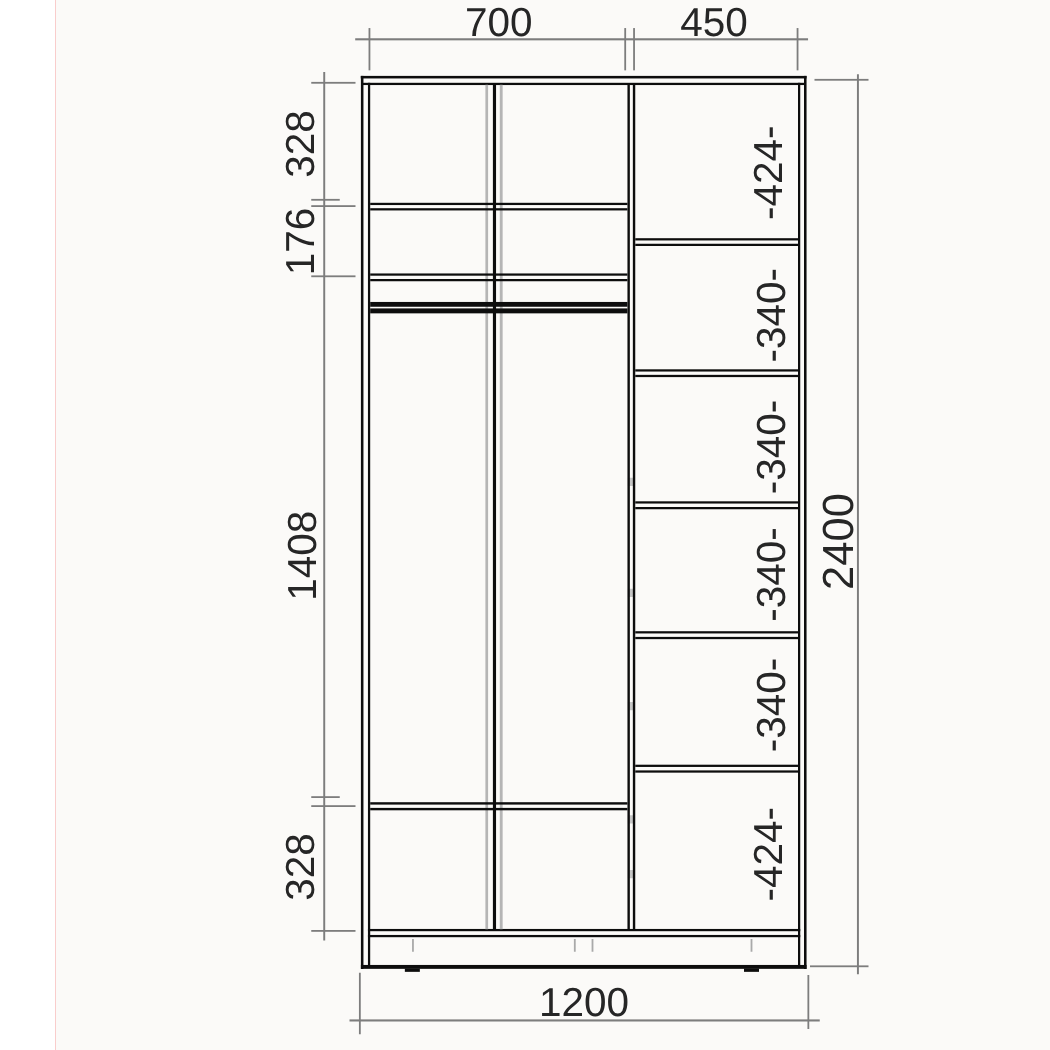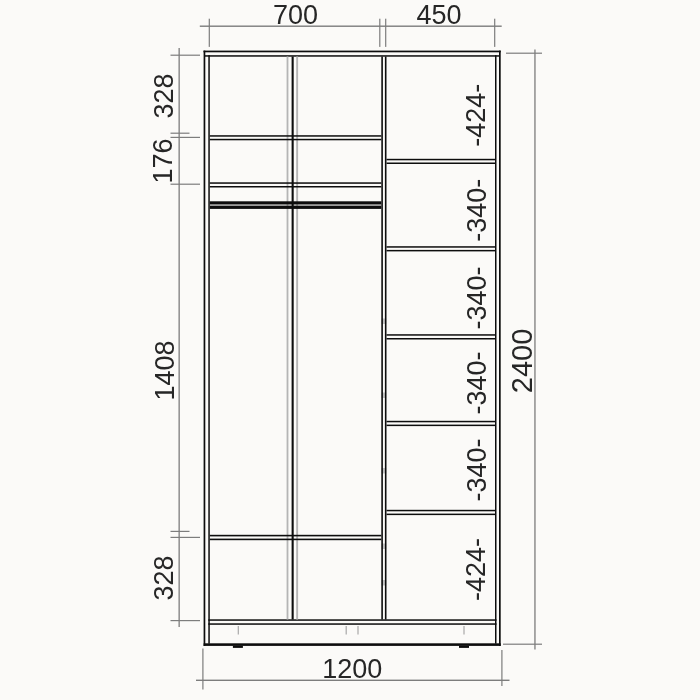--- a/index.html
+++ b/index.html
@@ -1,16 +1,16 @@
 <!DOCTYPE html>
 <html><head>
 <meta charset="utf-8">
 <style>
 html,body{margin:0;padding:0;background:#ffffff;}
-#canvas{position:relative;width:640px;height:700px;background:#ef4444;}
+#canvas{position:relative;width:640px;height:700px;background:#ef4444;margin-left:37px;}
 svg{position:absolute;left:0;top:0;filter:blur(0.33px);}
 text{font-family:"Liberation Sans",sans-serif;fill:#262626;}
 </style>
 </head>
 <body>
 <div id="canvas">
 <svg width="700" height="700" viewBox="0 0 700 700">
 
   <rect x="-2" y="-2" width="704" height="704" fill="#fbfaf8"></rect>
 

